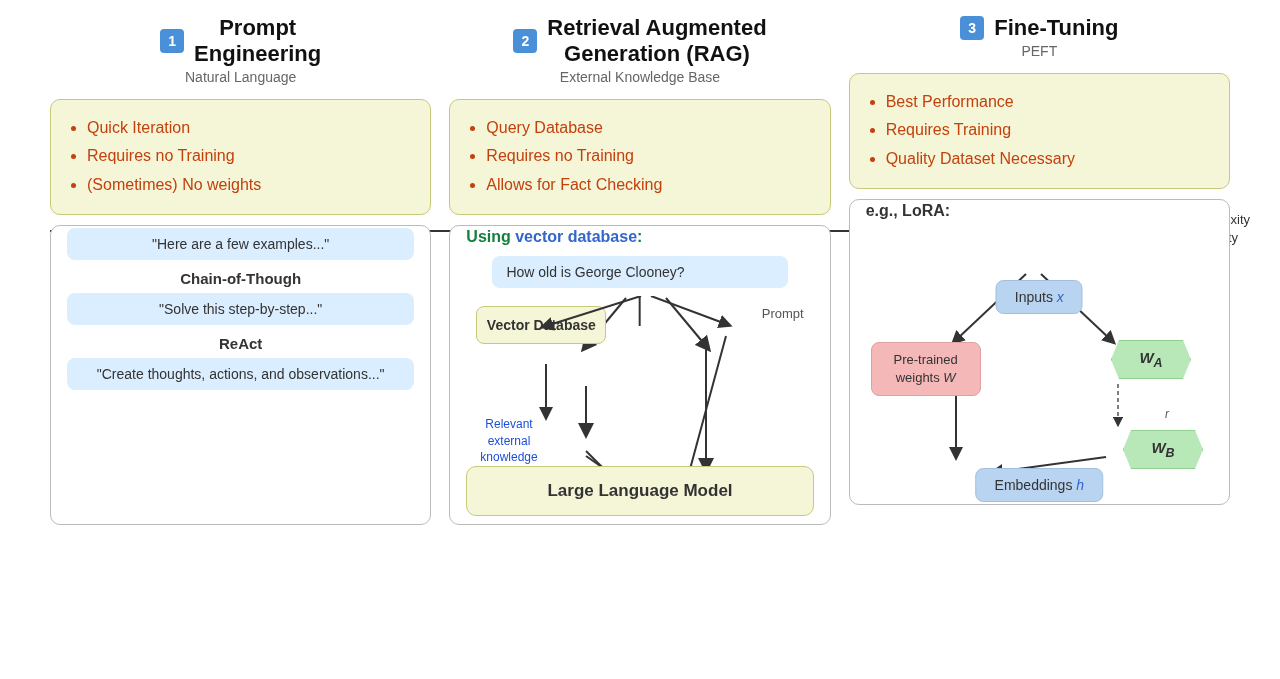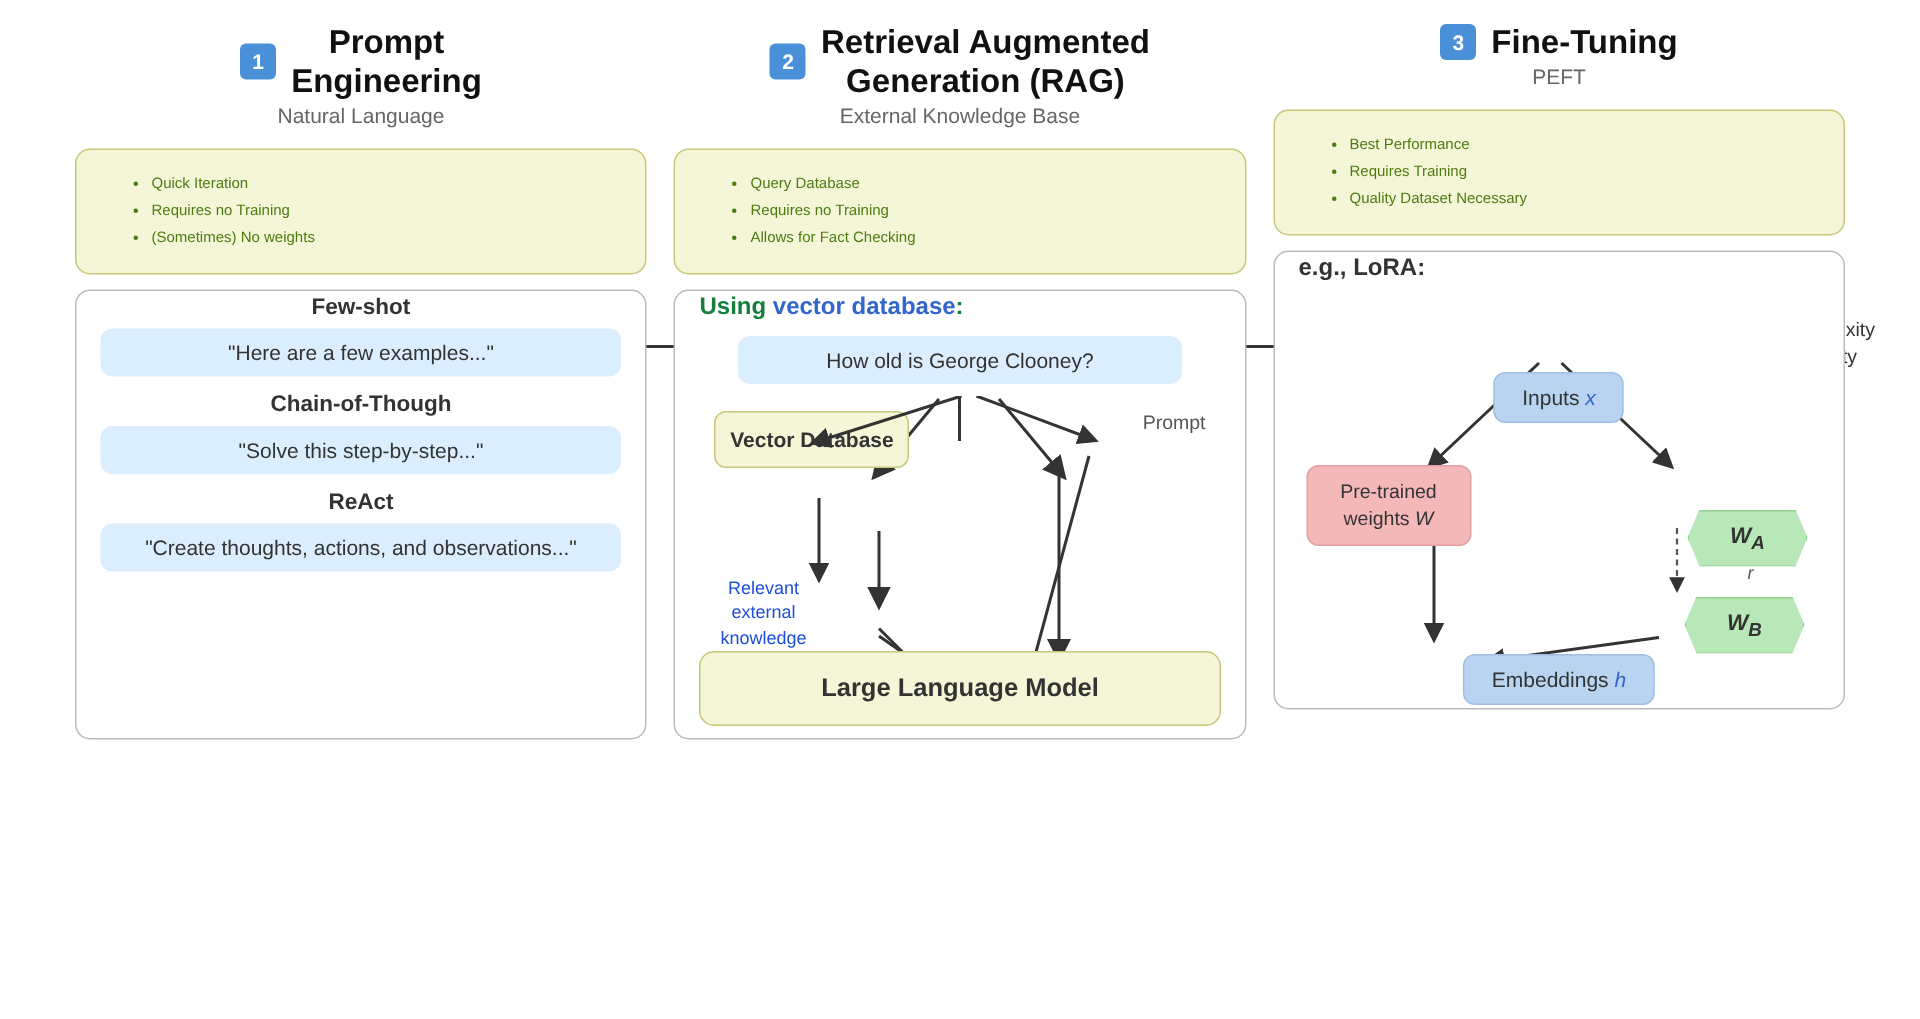--- a/index.html
+++ b/index.html
@@ -93,24 +93,24 @@
     .col-subtitle {
       font-size: 14px;
       color: #666;
       margin-top: 2px;
     }
     
     .feature-box {
       background: #f5f5d8;
       border: 1.5px solid #c8c87a;
       border-radius: 10px;
-      padding: 14px 32px;
-      width: 100%;
-      font-size: 10px;
-      color: #4d7c0f;
+      padding: 14px 18px;
+      width: 100%;
+      font-size: 16px;
+      color: #c2410c;
       line-height: 1.8;
     }
     .feature-box ul {
       list-style: disc;
       padding-left: 18px;
     }
     
     .detail-box {
       background: #fff;
       border: 1.5px solid #bbb;
@@ -154,21 +154,20 @@
       margin-bottom: 10px;
     }
     .rag-using span {
       color: #15803d;
     }
     .rag-query-box {
       background: #dbeeff;
       border-radius: 8px;
       padding: 8px 14px;
       font-size: 14px;
-      text-align: center;
       width: 85%;
       margin-bottom: 8px;
     }
     
     .lora-inner {
       display: flex;
       flex-direction: column;
       align-items: center;
       width: 100%;
     }
@@ -223,21 +222,20 @@
         <div class="col-subtitle">Natural Language</div>
       </div>
       <div class="feature-box">
         <ul>
           <li>Quick Iteration</li>
           <li>Requires no Training</li>
           <li>(Sometimes) No weights</li>
         </ul>
       </div>
       <div class="detail-box">
-        <div class="section-title">Few-shot</div>
         <div class="blue-box">"Here are a few examples..."</div>
         <div class="section-title">Chain-of-Though</div>
         <div class="blue-box">"Solve this step-by-step..."</div>
         <div class="section-title">ReAct</div>
         <div class="blue-box">"Create thoughts, actions, and observations..."</div>
       </div>
     </div>
 
     <div class="col">
       <div class="col-header">
@@ -359,21 +357,21 @@
             <div style="position:absolute;top:0;left:50%;transform:translateX(-50%);margin-top:48px;">
               <div class="node-box node-blue-light" style="white-space:nowrap;">
                 <span>Inputs</span> <span class="lora-var">x</span>
               </div>
             </div>
 
             <div style="position:absolute;top:110px;left:5px;width:110px;">
               <div class="node-box node-pink" style="font-size:13px;line-height:1.4;">Pre-trained<br>weights <span style="font-style:italic;">W</span></div>
             </div>
 
-            <div style="position:absolute;top:108px;right:8px;margin-top:32px;">
+            <div style="position:absolute;top:108px;right:22px;">
               <div class="node-box node-green" style="font-size:15px;font-weight:bold;font-style:italic;clip-path:polygon(10% 0%, 90% 0%, 100% 50%, 90% 100%, 10% 100%, 0% 50%);">
                 W<sub>A</sub>
               </div>
             </div>
 
             <div style="position:absolute;top:175px;right:44px;font-size:12px;color:#555;font-style:italic;">r</div>
 
             <div style="position:absolute;top:198px;right:10px;">
               <div class="node-box node-green" style="font-size:15px;font-weight:bold;font-style:italic;clip-path:polygon(10% 0%, 90% 0%, 100% 50%, 90% 100%, 10% 100%, 0% 50%);">
                 W<sub>B</sub>

